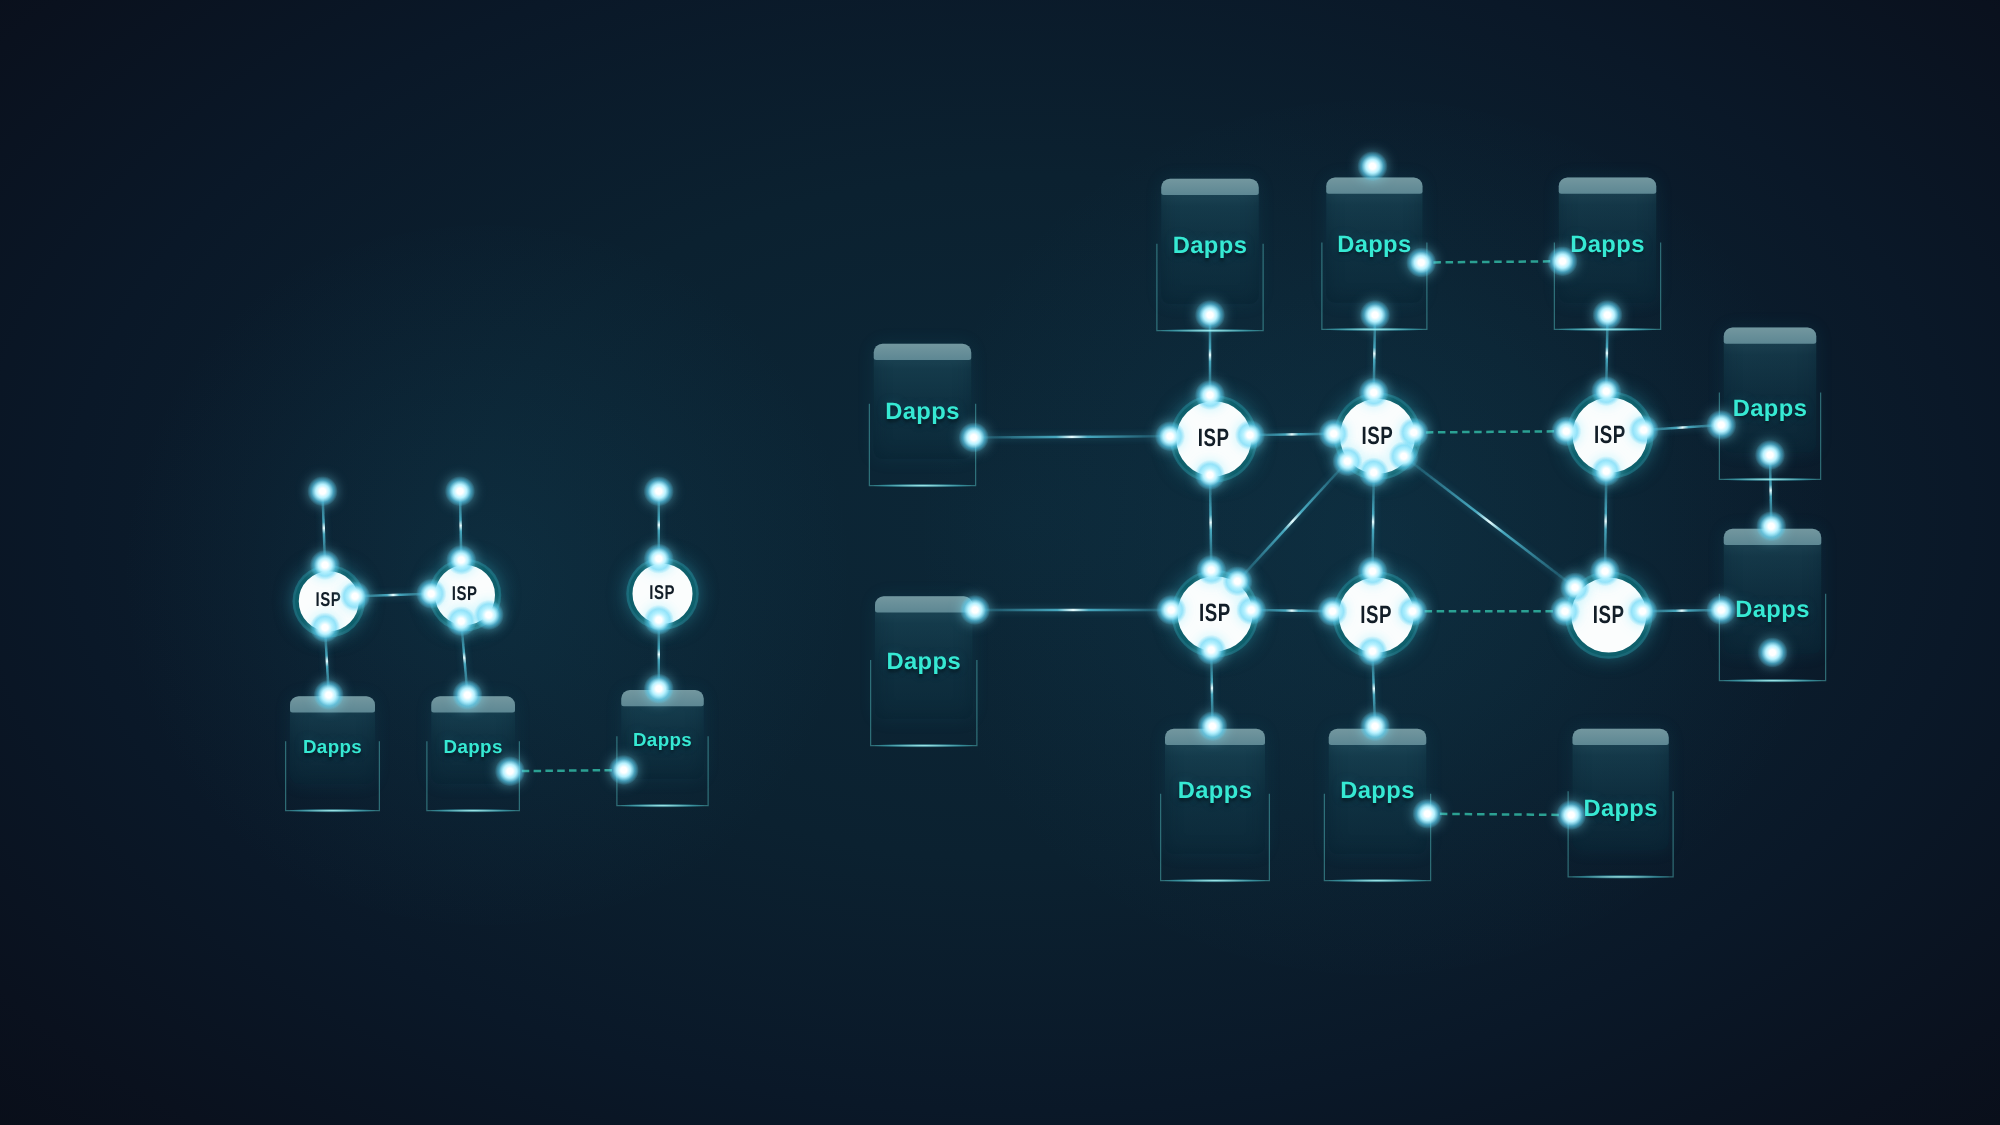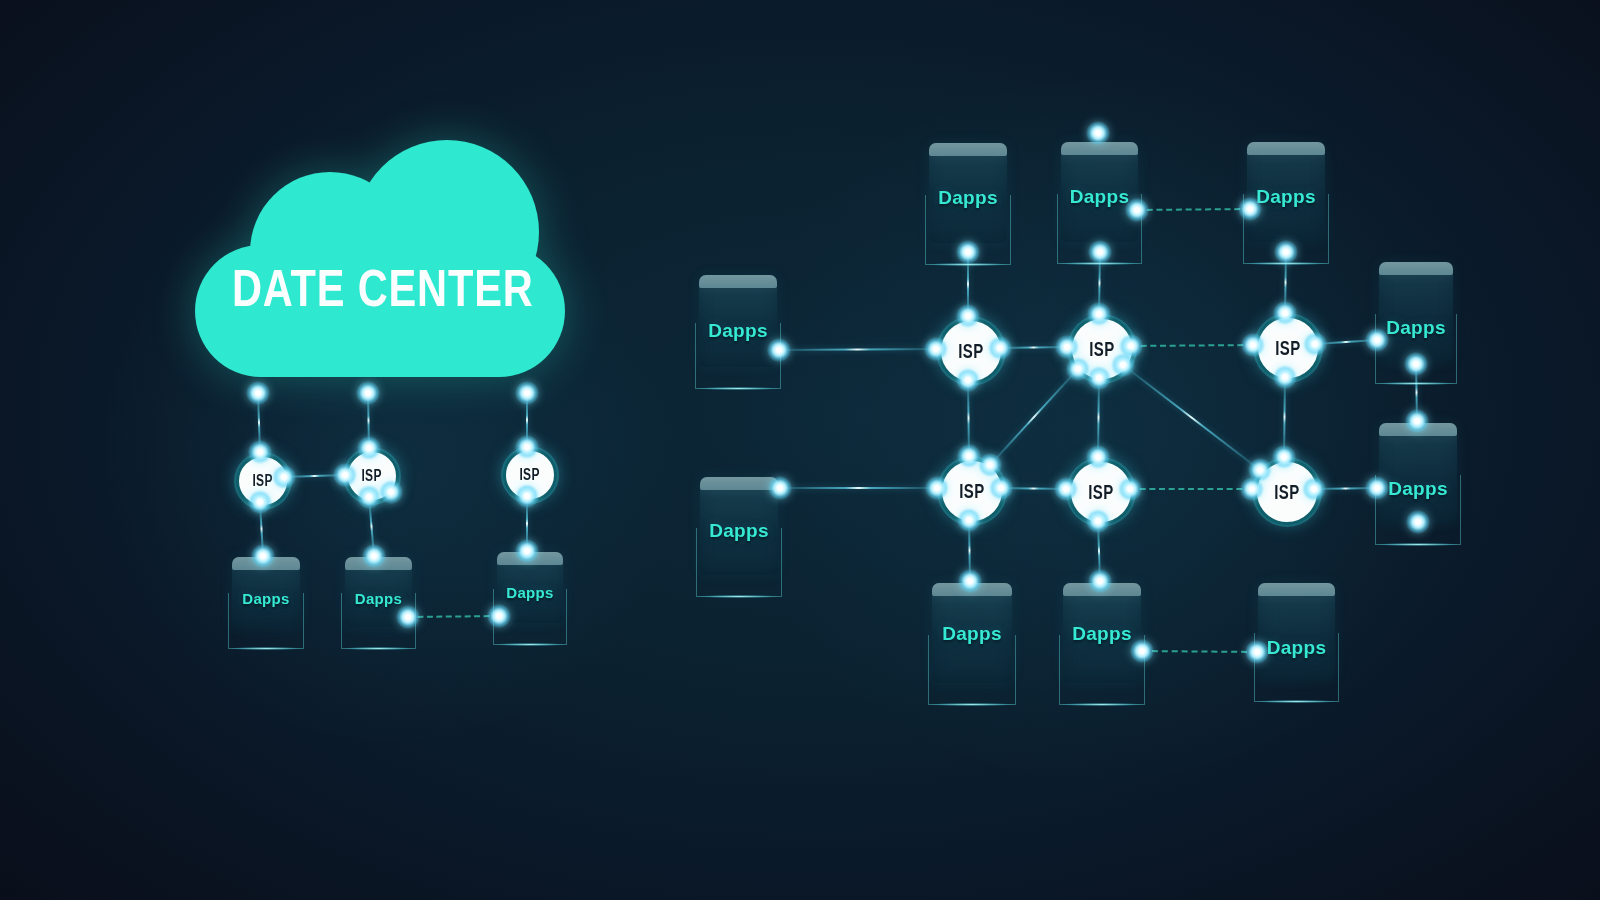--- a/index.html
+++ b/index.html
@@ -66,26 +66,20 @@
     text-shadow:0 2px 3px rgba(0,12,18,.7), 0 0 8px rgba(30,120,140,.4);}
 </style>
 </head>
 <body>
 
 <div class="stage" style="--cloud: #2ee8cf; --accent: #36e9d3; --dash: #2fae9d;">
   <div class="bg-glow g-left"></div>
   <div class="bg-glow g-right"></div>
 
   <div class="diagram" id="left-diagram">
-    <div class="cloud">
-      <div class="cloud-hump small"></div>
-      <div class="cloud-hump big"></div>
-      <div class="cloud-base"></div>
-      <div class="cloud-label">DATE CENTER</div>
-    </div>
   <div class="edge " style="left: 258px; top: 393px; width: 59.0339px; transform: rotate(1.53691rad);"></div>
       <div class="dot" style="left: 258px; top: 393px;"></div>
       <div class="dot" style="left: 260px; top: 452px;"></div>
       <div class="edge " style="left: 368px; top: 393px; width: 55.0091px; transform: rotate(1.55262rad);"></div>
       <div class="dot" style="left: 368px; top: 393px;"></div>
       <div class="dot" style="left: 369px; top: 448px;"></div>
       <div class="edge " style="left: 527px; top: 393px; width: 54px; transform: rotate(1.5708rad);"></div>
       <div class="dot" style="left: 527px; top: 393px;"></div>
       <div class="dot" style="left: 527px; top: 447px;"></div>
       <div class="edge " style="left: 284px; top: 477px; width: 61.0328px; transform: rotate(-0.0327751rad);"></div>

